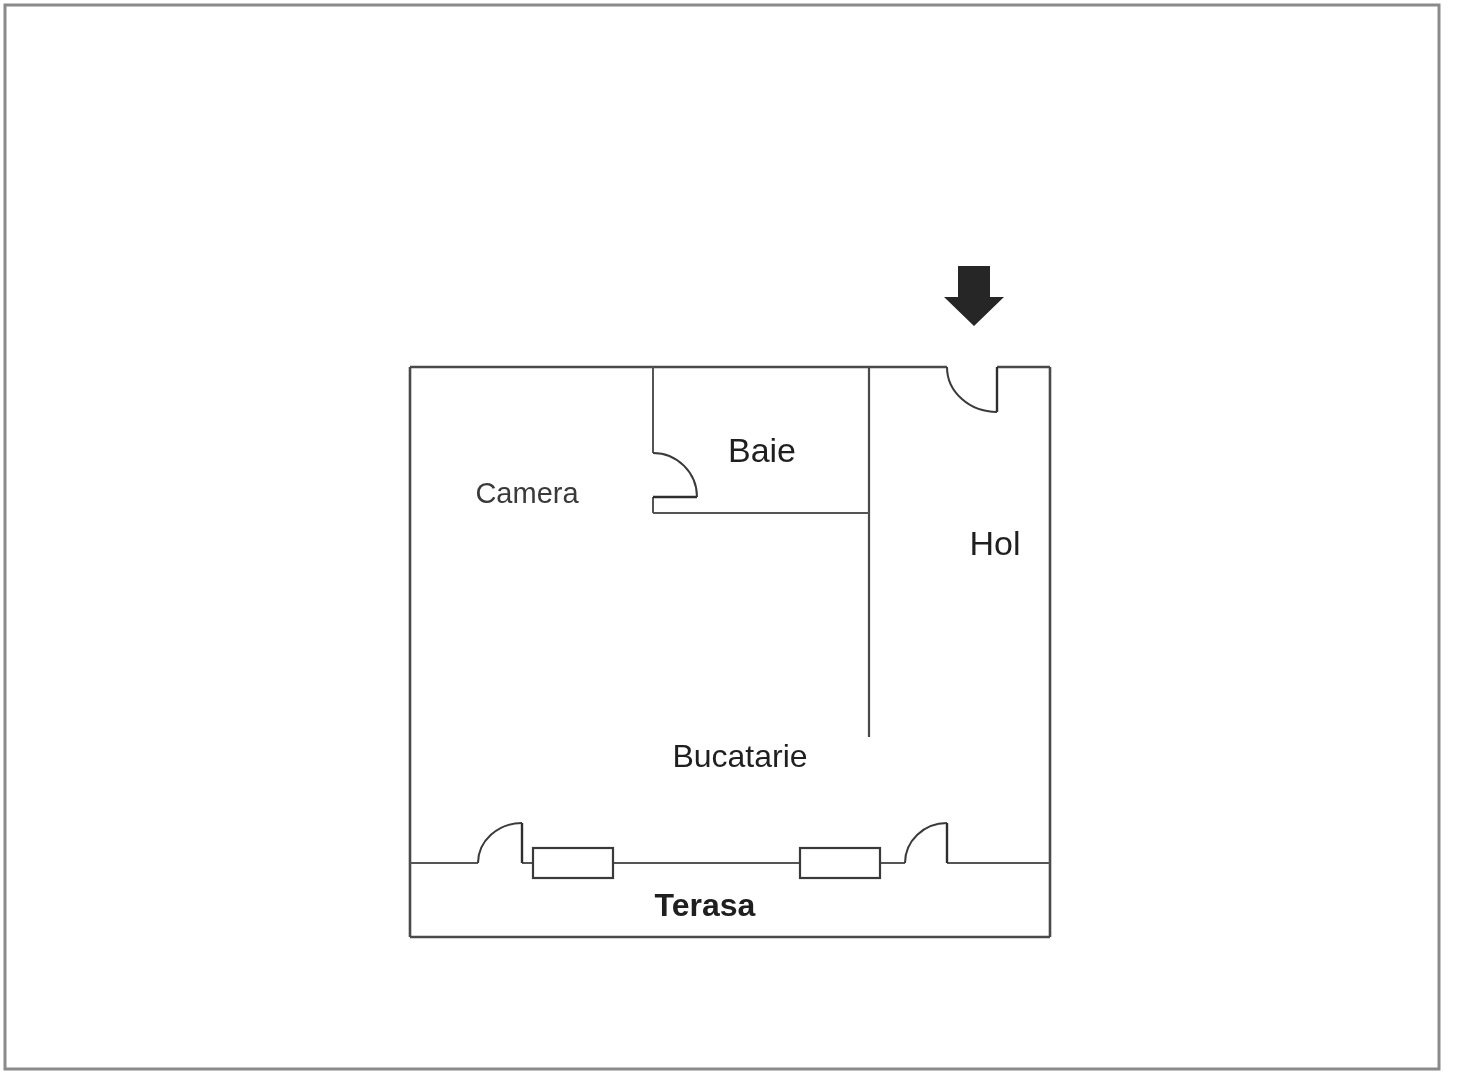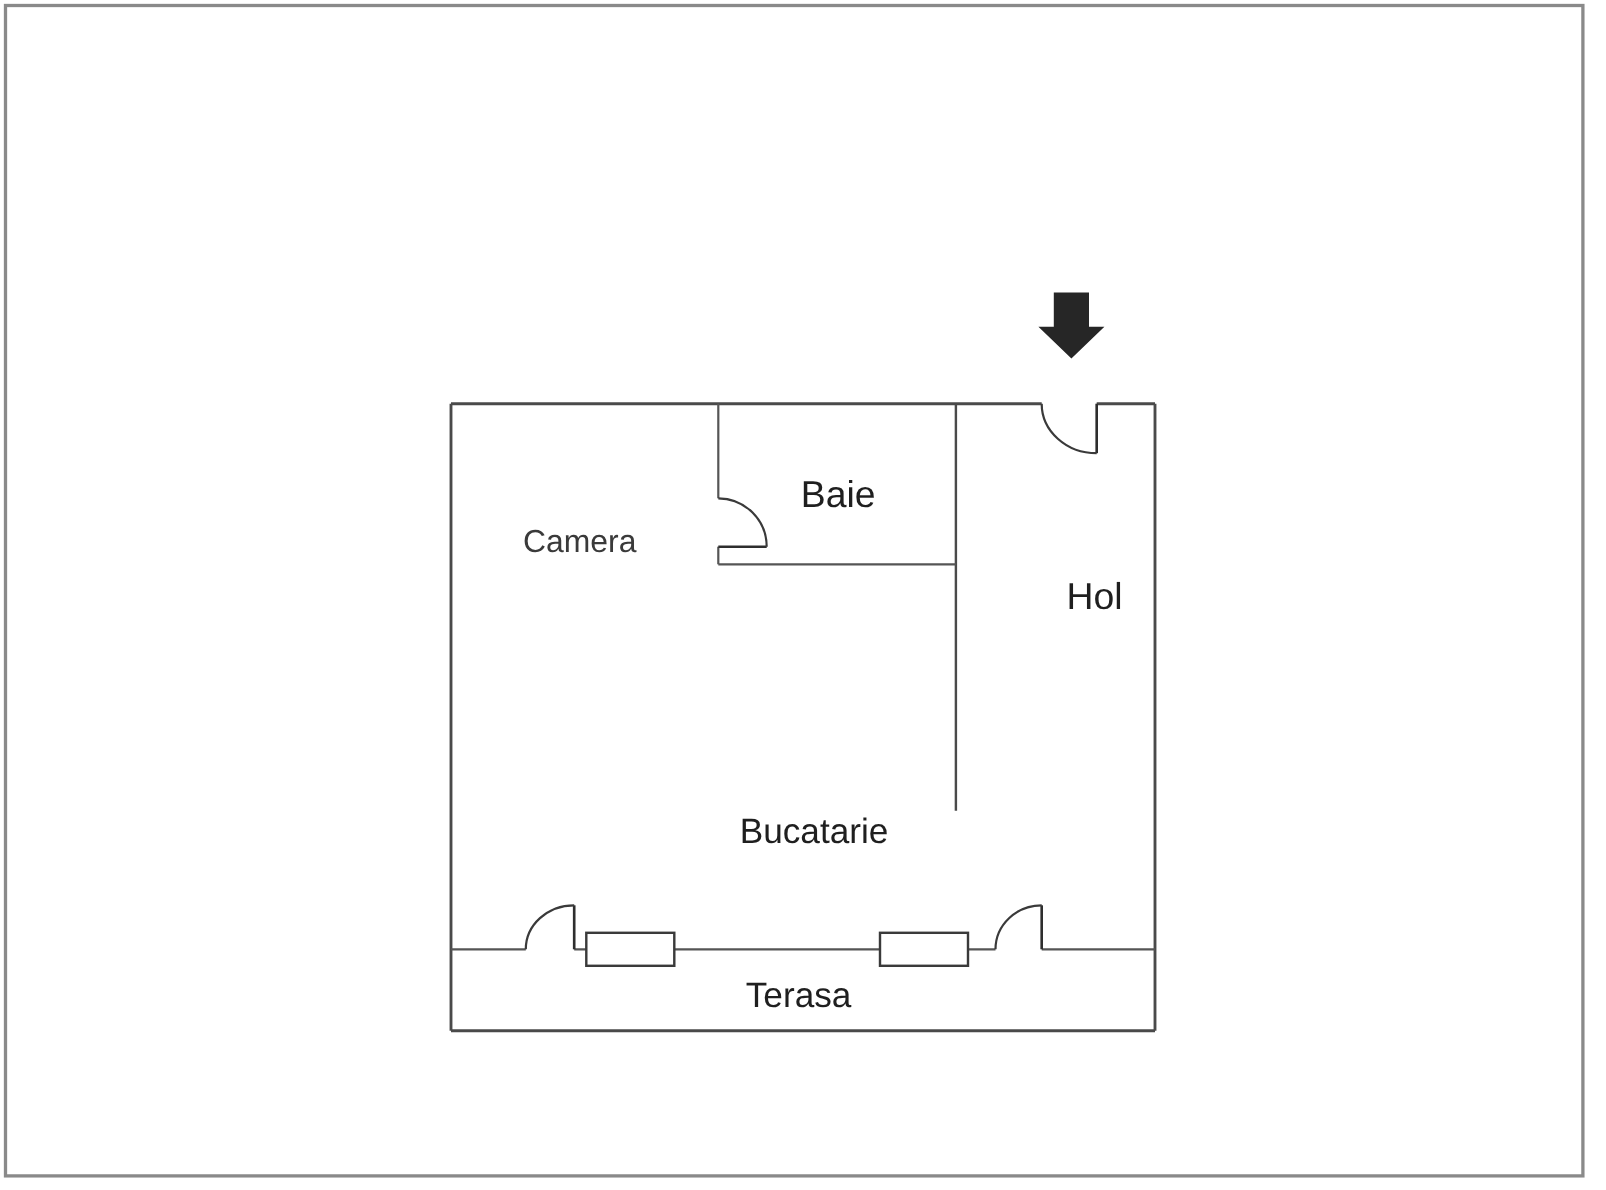--- a/index.html
+++ b/index.html
@@ -154,15 +154,15 @@
     </g>
 
     <rect class="window-box" x="533" y="848" width="80" height="30"></rect>
     <rect class="window-box" x="800" y="848" width="80" height="30"></rect>
   </svg>
 
   <div class="room-label" id="label-camera" style="left:527px; top:493px;">Camera</div>
   <div class="room-label" id="label-baie" style="left:762px; top:450px;">Baie</div>
   <div class="room-label" id="label-hol" style="left:963px; top:543px;">Hol</div>
   <div class="room-label" id="label-bucatarie" style="left:740px; top:756px;">Bucatarie</div>
-  <div class="room-label" id="label-terasa" style="left:726px; top:905px;">Terasa</div>
+  <div class="room-label" id="label-terasa" style="left:705px; top:905px;font-weight:bold;">Terasa</div>
 
 </div>
 
 </body></html>

